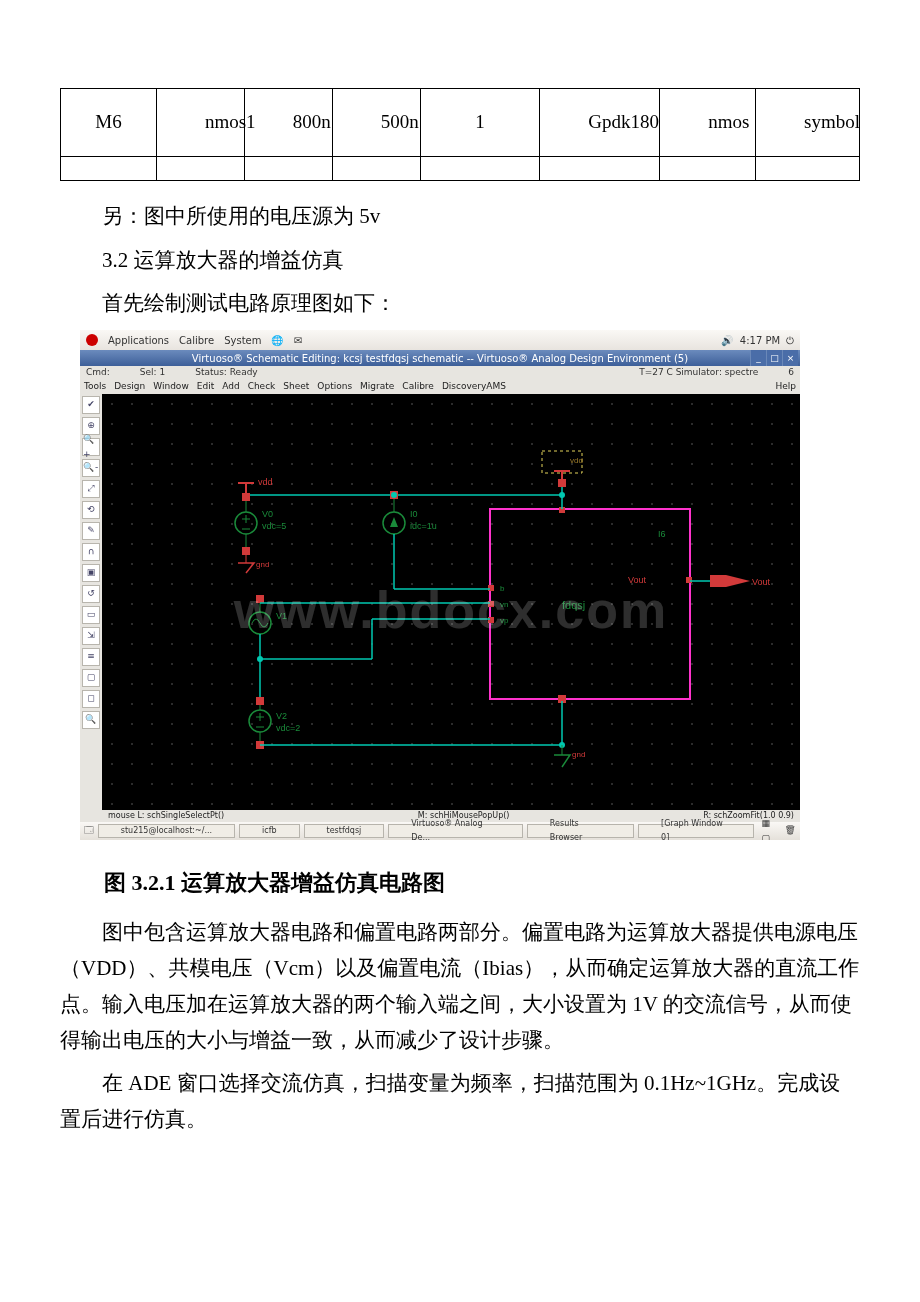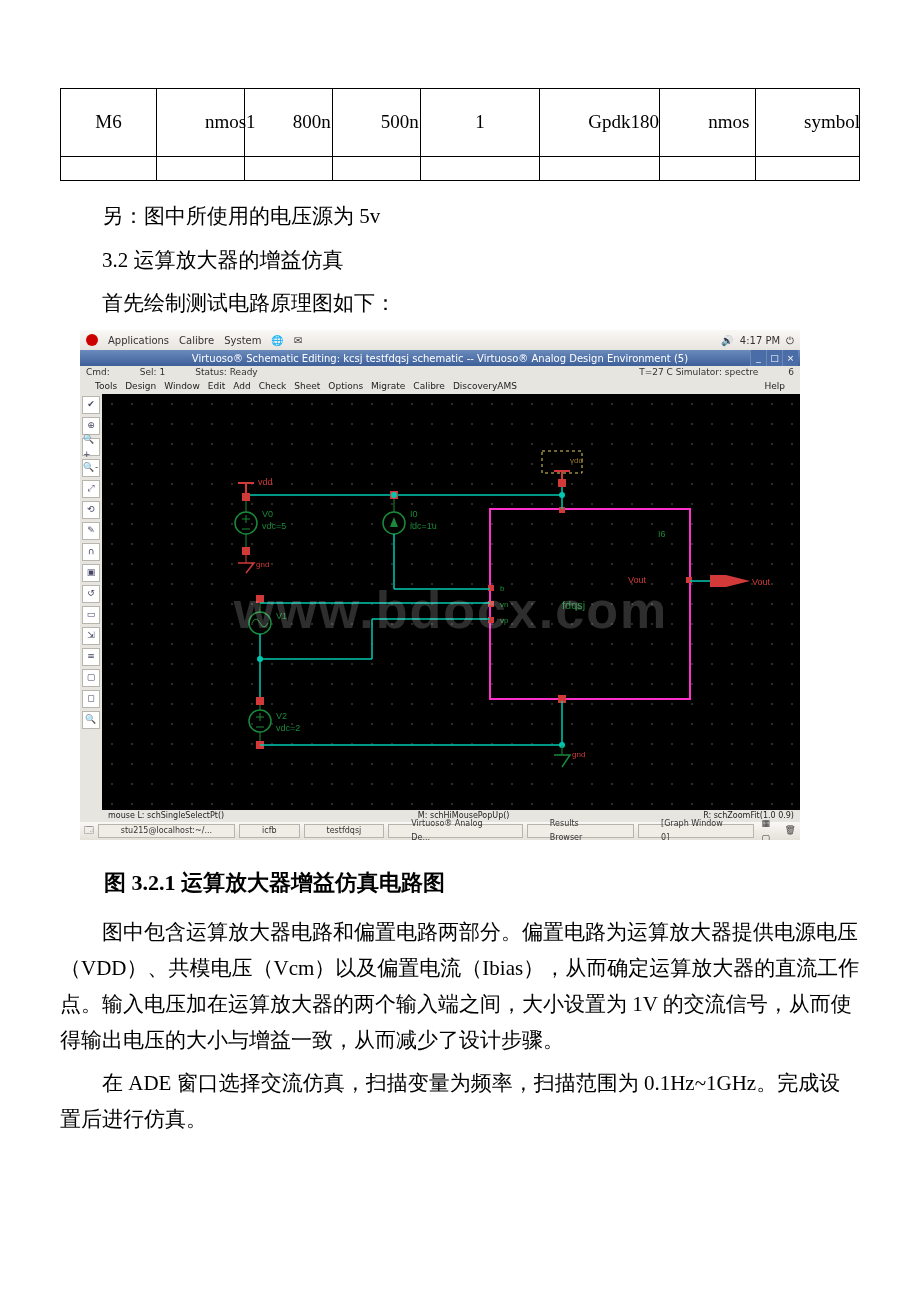--- a/index.html
+++ b/index.html
@@ -55,21 +55,21 @@
   .win-controls span { width: 16px; height: 16px; background: #4a6da8; color: #fff; text-align: center; line-height: 16px; font-size: 9px; border-left: 1px solid #6a88b8; }
   .status-row {
     position: absolute; left: 0; right: 0; top: 36px; height: 14px;
     background: #e7e5e0; color: #333; font-size: 9px;
     display: flex; align-items: center; padding: 0 6px; gap: 30px;
   }
   .status-row .spacer { flex: 1; }
   .menu-row {
     position: absolute; left: 0; right: 0; top: 50px; height: 14px;
     background: #e7e5e0; color: #222; font-size: 9px;
-    display: flex; align-items: center; padding: 0 15px; gap: 8px;
+    display: flex; align-items: center; padding: 0 4px; gap: 8px;
   }
   .menu-row .spacer { flex: 1; }
   .toolbar-left {
     position: absolute; left: 0; top: 64px; bottom: 18px; width: 22px;
     background: #e7e5e0; display: flex; flex-direction: column; align-items: center;
     padding-top: 2px; gap: 3px;
   }
   .toolbar-left .ticon { width: 18px; height: 18px; background: #fff; border: 1px solid #b8b5ad; font-size: 9px; display: flex; align-items: center; justify-content: center; color: #446; }
   .canvas {
     position: absolute; left: 22px; right: 0; top: 64px; bottom: 30px;

